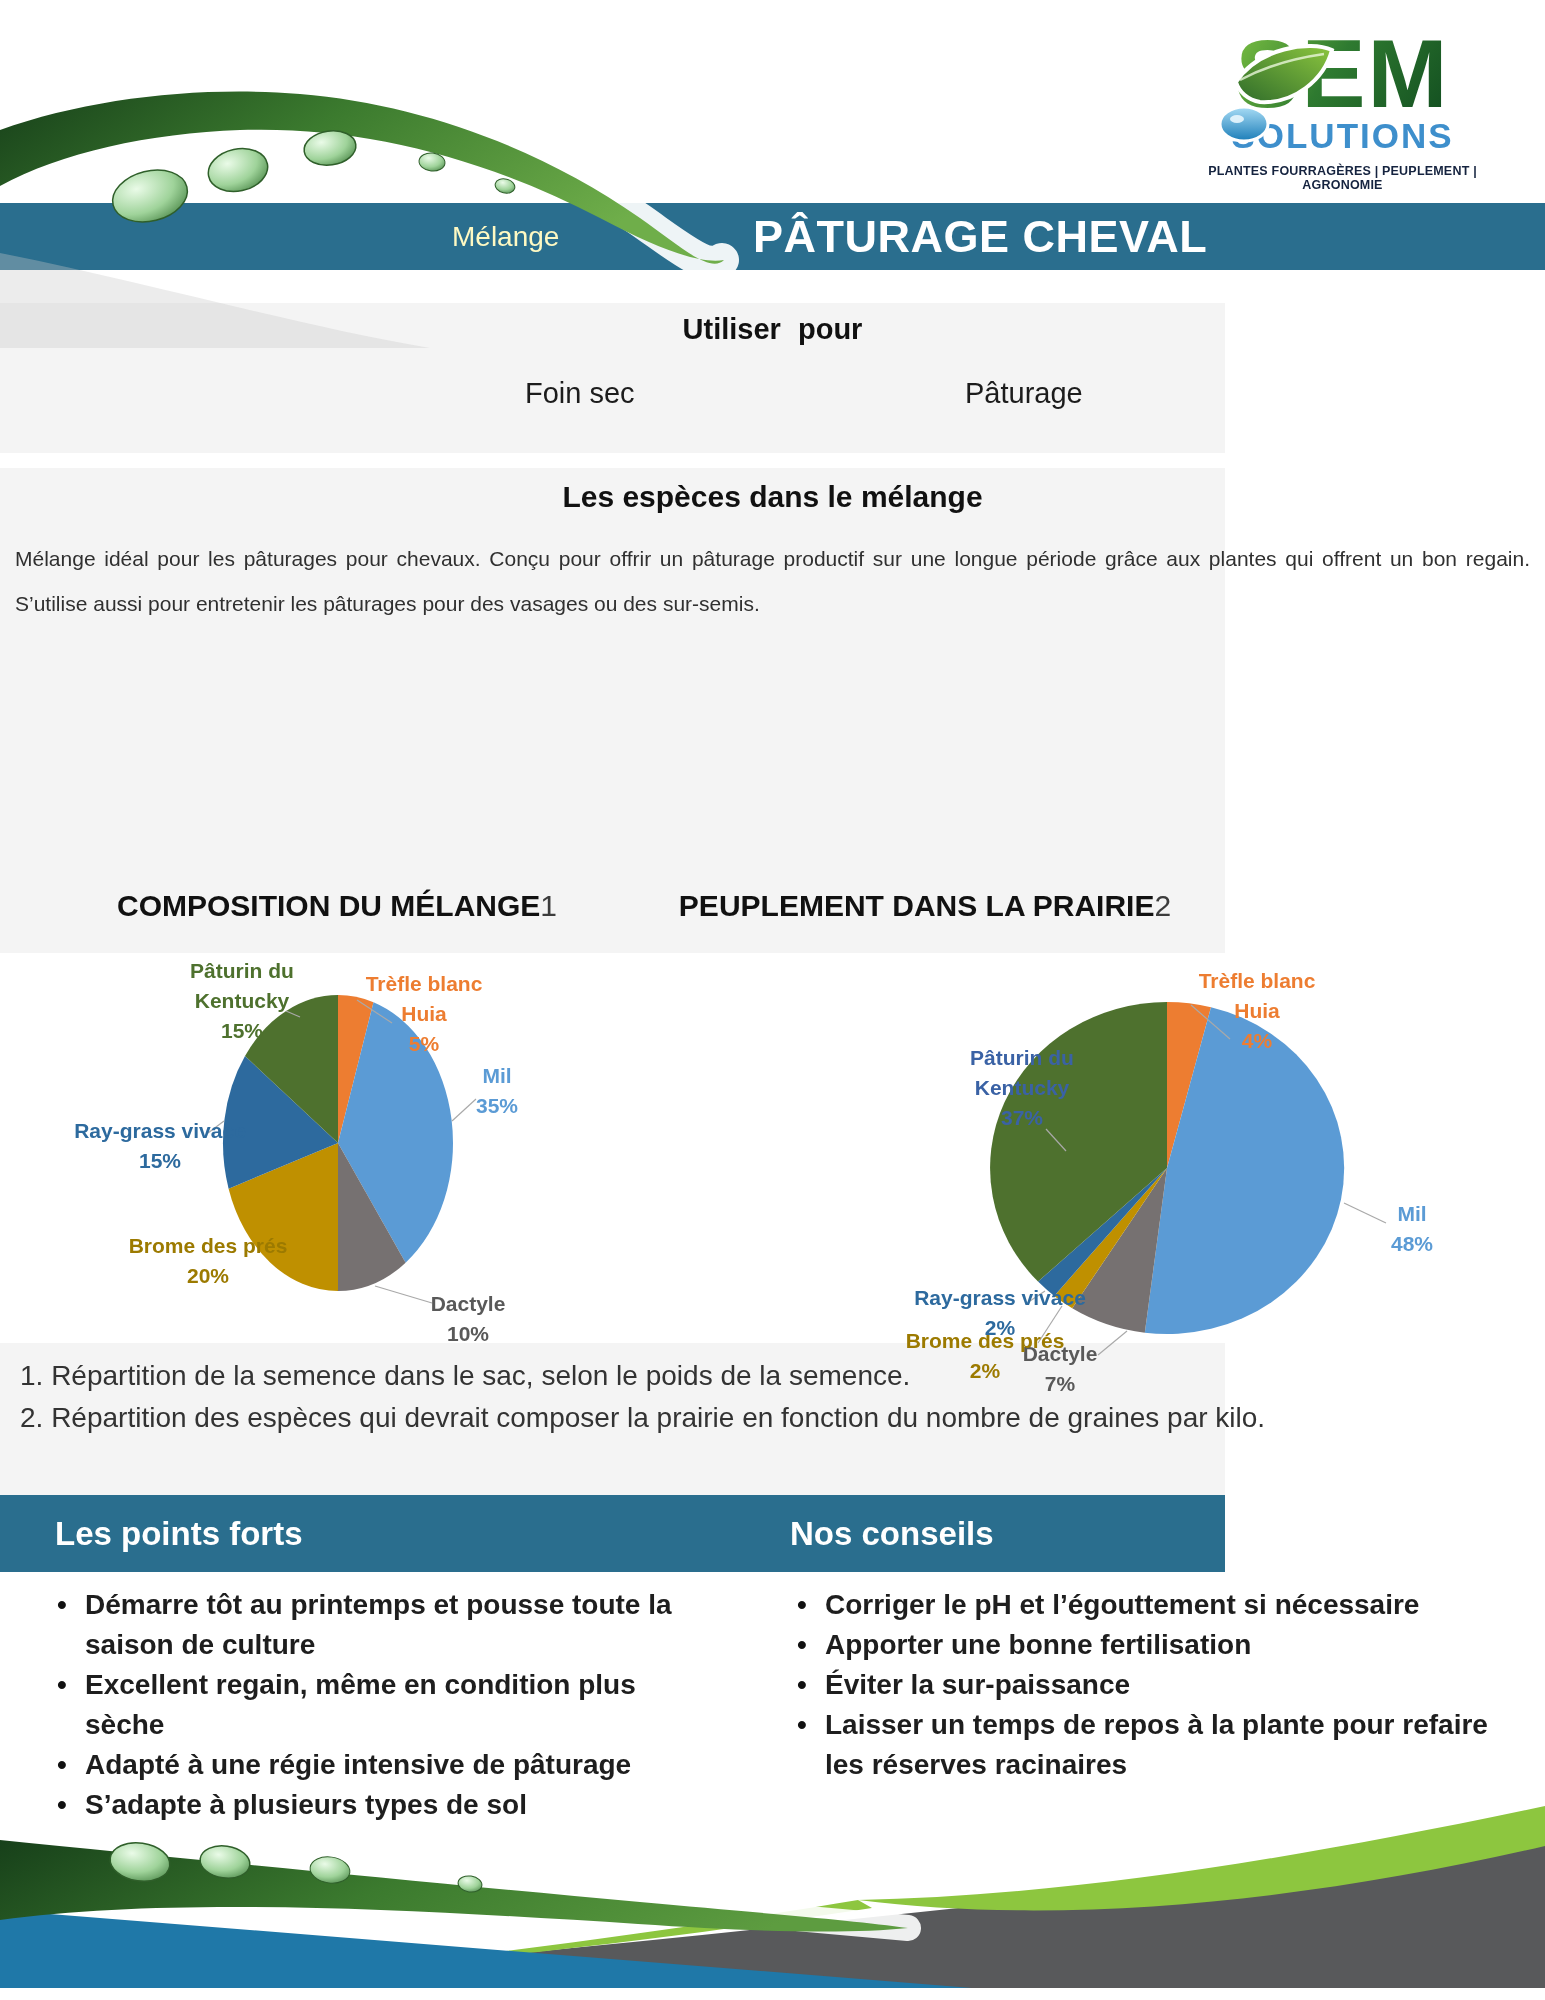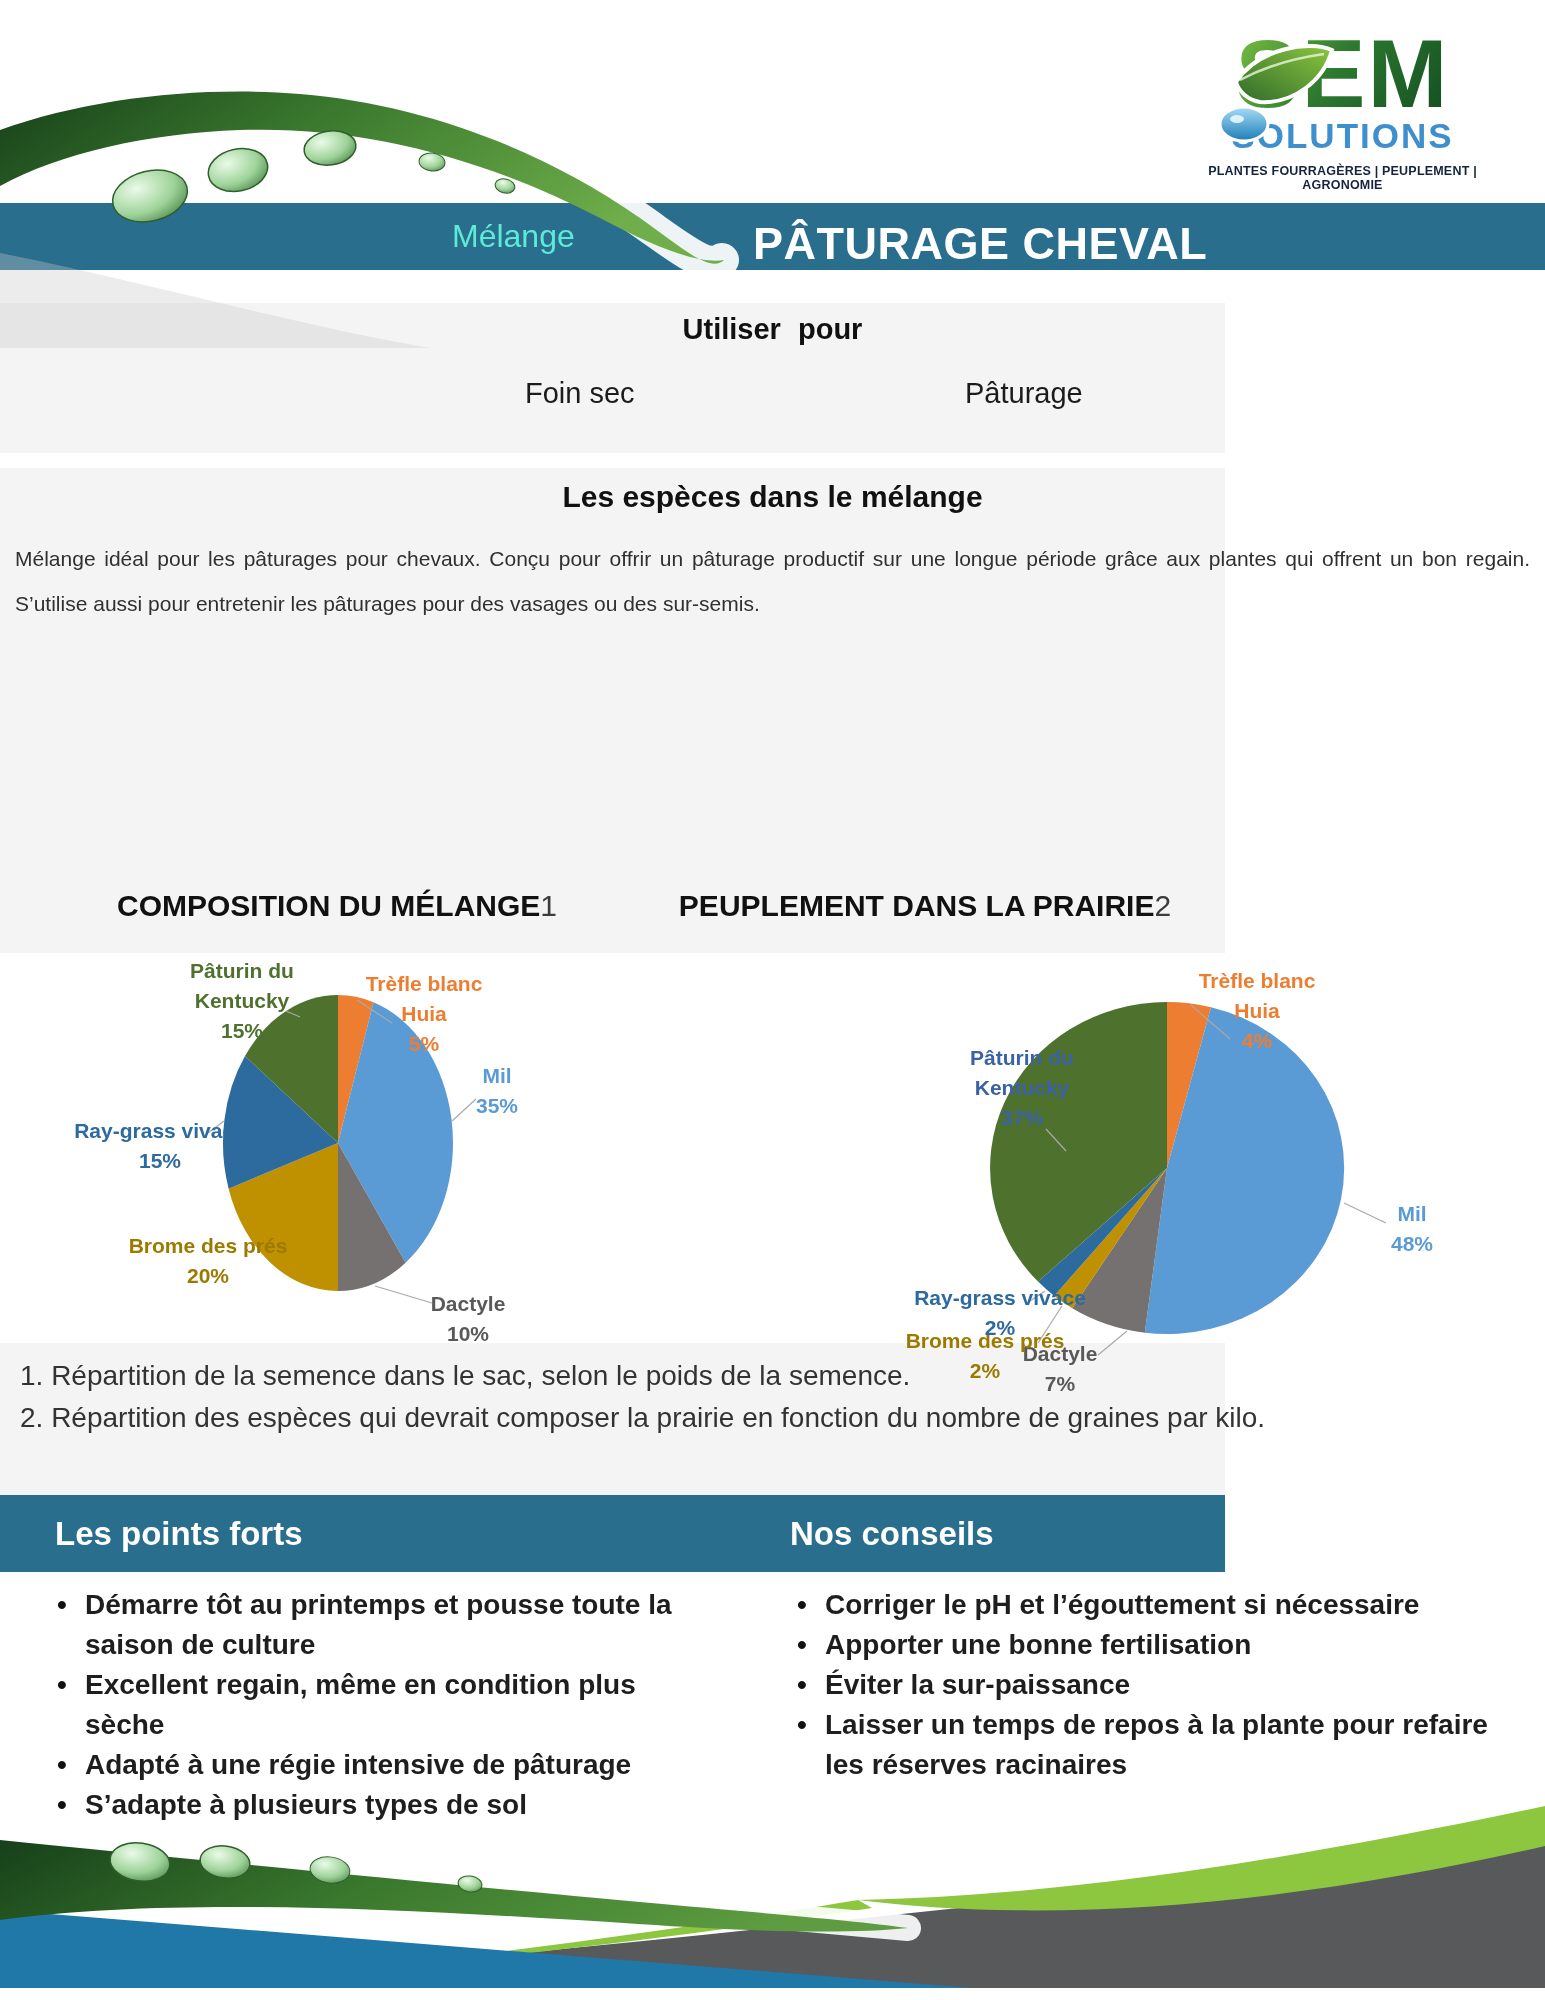--- a/index.html
+++ b/index.html
@@ -18,22 +18,22 @@
             background:linear-gradient(125deg,#7cc142 0%,#2e7a30 45%,#124d20 100%);
             -webkit-background-clip:text;background-clip:text;color:transparent;
             -webkit-text-fill-color:transparent;display:inline-block;}
   .logo-solutions{font-size:35px;font-weight:700;letter-spacing:2px;color:#3E8FCC;margin-top:-4px;}
   .logo-tagline{font-size:12.5px;font-weight:700;color:#15233f;margin-top:8px;letter-spacing:.2px;}
   .logo-accent{position:absolute;left:36px;top:10px;width:130px;height:110px;}
 
   
   .banner{position:absolute;left:0;top:203px;width:1545px;height:67px;background:#2A6E8E;z-index:2;}
   .banner-melange{position:absolute;left:452px;top:0;height:67px;line-height:67px;
-                  font-size:32px;font-weight:400;color:#5eead4;}
-  .banner-title{position:absolute;left:753px;top:7px;height:82px;line-height:67px;
+                  font-size:28px;font-weight:400;color:#fef9c3;}
+  .banner-title{position:absolute;left:753px;top:0;height:82px;line-height:67px;
                 font-size:45px;font-weight:800;color:#fff;letter-spacing:.5px;}
   .leaf-header{position:absolute;left:0;top:78px;width:740px;height:270px;z-index:3;pointer-events:none;}
 
   
   .usage-title{position:absolute;left:0;width:1545px;top:10px;text-align:center;
                font-size:29px;font-weight:700;word-spacing:9px;color:#111;}
   .usage-item{position:absolute;top:74px;font-size:29px;color:#1c1c1c;}
   .usage-item-1{left:525px;}
   .usage-item-2{left:965px;}
 

